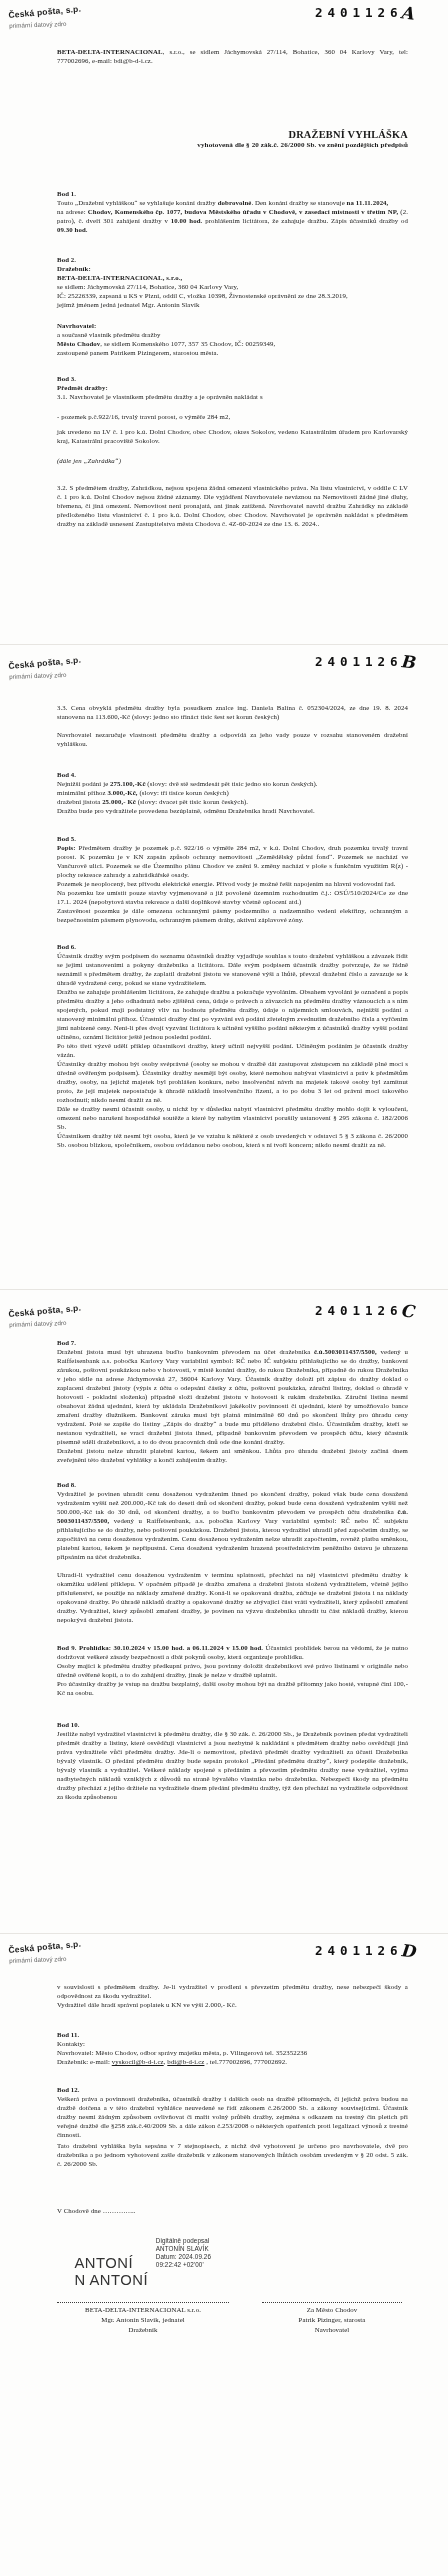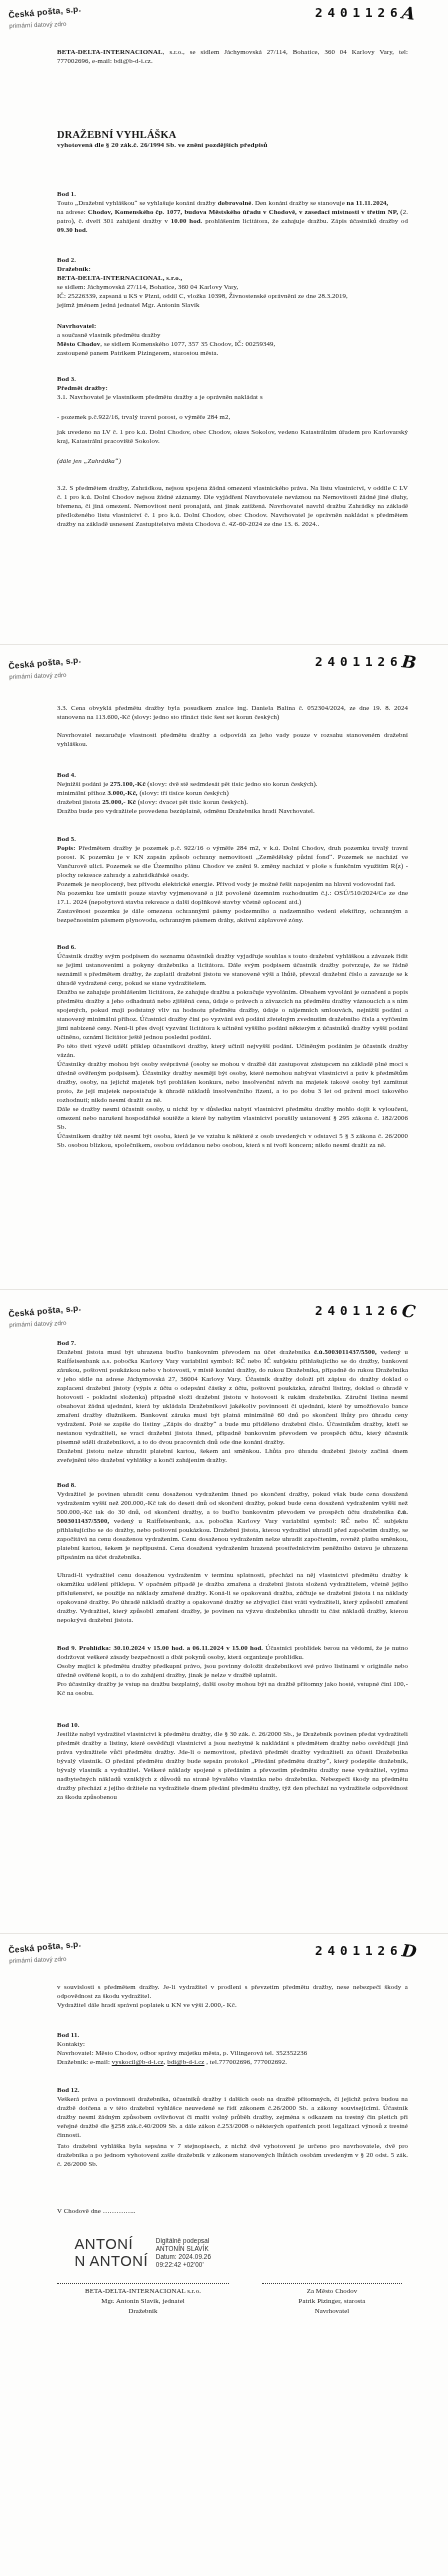--- a/index.html
+++ b/index.html
@@ -28,28 +28,28 @@
   .post-stamp .l2 { display:block; font-size:6.3px; color:#3a3a3a; transform:rotate(3deg);
                     transform-origin:left top; margin-top:2.2px; opacity:0.8; }
 
   
   .ref-stamp { position:absolute; left:315px; font-family:"DejaVu Sans Mono", monospace;
                font-weight:bold; font-size:12.6px; letter-spacing:4.9px; color:#101010; white-space:nowrap; }
   .ref-letter { display:inline-block; font-family:"DejaVu Serif", serif; font-style:italic;
                 font-weight:bold; font-size:17px; letter-spacing:0; transform:rotate(7deg);
                 vertical-align:-2.2px; }
 
-  .title-wrap { text-align:left; }
+  .title-wrap { text-align:right; }
   .title { font-size:10.4px; font-weight:bold; letter-spacing:0.2px; }
   .subtitle { font-size:7.1px; font-weight:bold; margin-top:2.2px; }
 
   
   .digisig { display:flex; gap:7.7px; margin-left:17.5px; width:241px; align-items:flex-start; }
   .digisig-name { font-family:"Liberation Sans", sans-serif; font-size:14.8px; line-height:17px;
-                  color:#333333; letter-spacing:0.5px; }
+                  color:#333333; letter-spacing:0.5px;margin-top:19px; }
   .digisig-meta { font-family:"Liberation Sans", sans-serif; font-size:6.3px; line-height:8px;
                   color:#2d2d2d; padding-top:1.6px; }
 
   
   .sig-row { display:flex; }
   .sig-col { text-align:center; font-size:6.8px; line-height:9.8px; }
   .dotline { border-bottom:1.1px dotted #3c3c3c; height:0; margin-bottom:2.7px; }
 </style>
 </head>
 <body>
@@ -61,21 +61,21 @@
       <span class="l1">Česká pošta, s.p.</span>
       <span class="l2">primární datový zdro</span>
     </div>
     <div class="ref-stamp" style="top:3.3px"><span>2401126</span><span class="ref-letter">A</span></div>
 
     <div class="content">
       <p style="margin-top:47px"><b>BETA-DELTA-INTERNACIONAL</b><span>, s.r.o., se sídlem Jáchymovská 27/114, Bohatice, 360 04 Karlovy Vary, tel: 777002696, e-mail: bdi@b-d-i.cz.</span></p>
 
       <div class="title-wrap" style="margin-top:65px">
         <div class="title">DRAŽEBNÍ VYHLÁŠKA</div>
-        <div class="subtitle">vyhotovená dle § 20 zák.č. 26/1994 Sb. ve znění pozdějších předpisů</div>
+        <div class="subtitle">vyhotovená dle § 20 zák.č. 26/2000 Sb. ve znění pozdějších předpisů</div>
       </div>
 
       <p class="bod-h" style="margin-top:39px">Bod 1.</p>
       <p><span>Touto „Dražební vyhláškou“ se vyhlašuje konání dražby </span><b>dobrovolné</b><span>. Den konání dražby se stanovuje </span><b>na 11.11.2024,</b><br><span>na adrese: </span><b>Chodov, Komenského čp. 1077, budova Městského úřadu v Chodově, v zasedací místnosti v třetím NP,</b><span> (2. patro), č. dveří 301 zahájení dražby v </span><b>10.00 hod.</b><span> prohlášením licitátora, že zahajuje dražbu. Zápis účastníků dražby od </span><b>09.30 hod.</b></p>
 
       <p class="bod-h" style="margin-top:21px">Bod 2.</p>
       <p class="bod-h">Dražebník:</p>
       <p class="bod-h">BETA-DELTA-INTERNACIONAL, s.r.o.,</p>
       <p>se sídlem: Jáchymovská 27/114, Bohatice, 360 04 Karlovy Vary,</p>
       <p>IČ: 25226339, zapsaná u KS v Plzni, oddíl C, vložka 10398, Živnostenské oprávnění ze dne 28.3.2019,</p>

